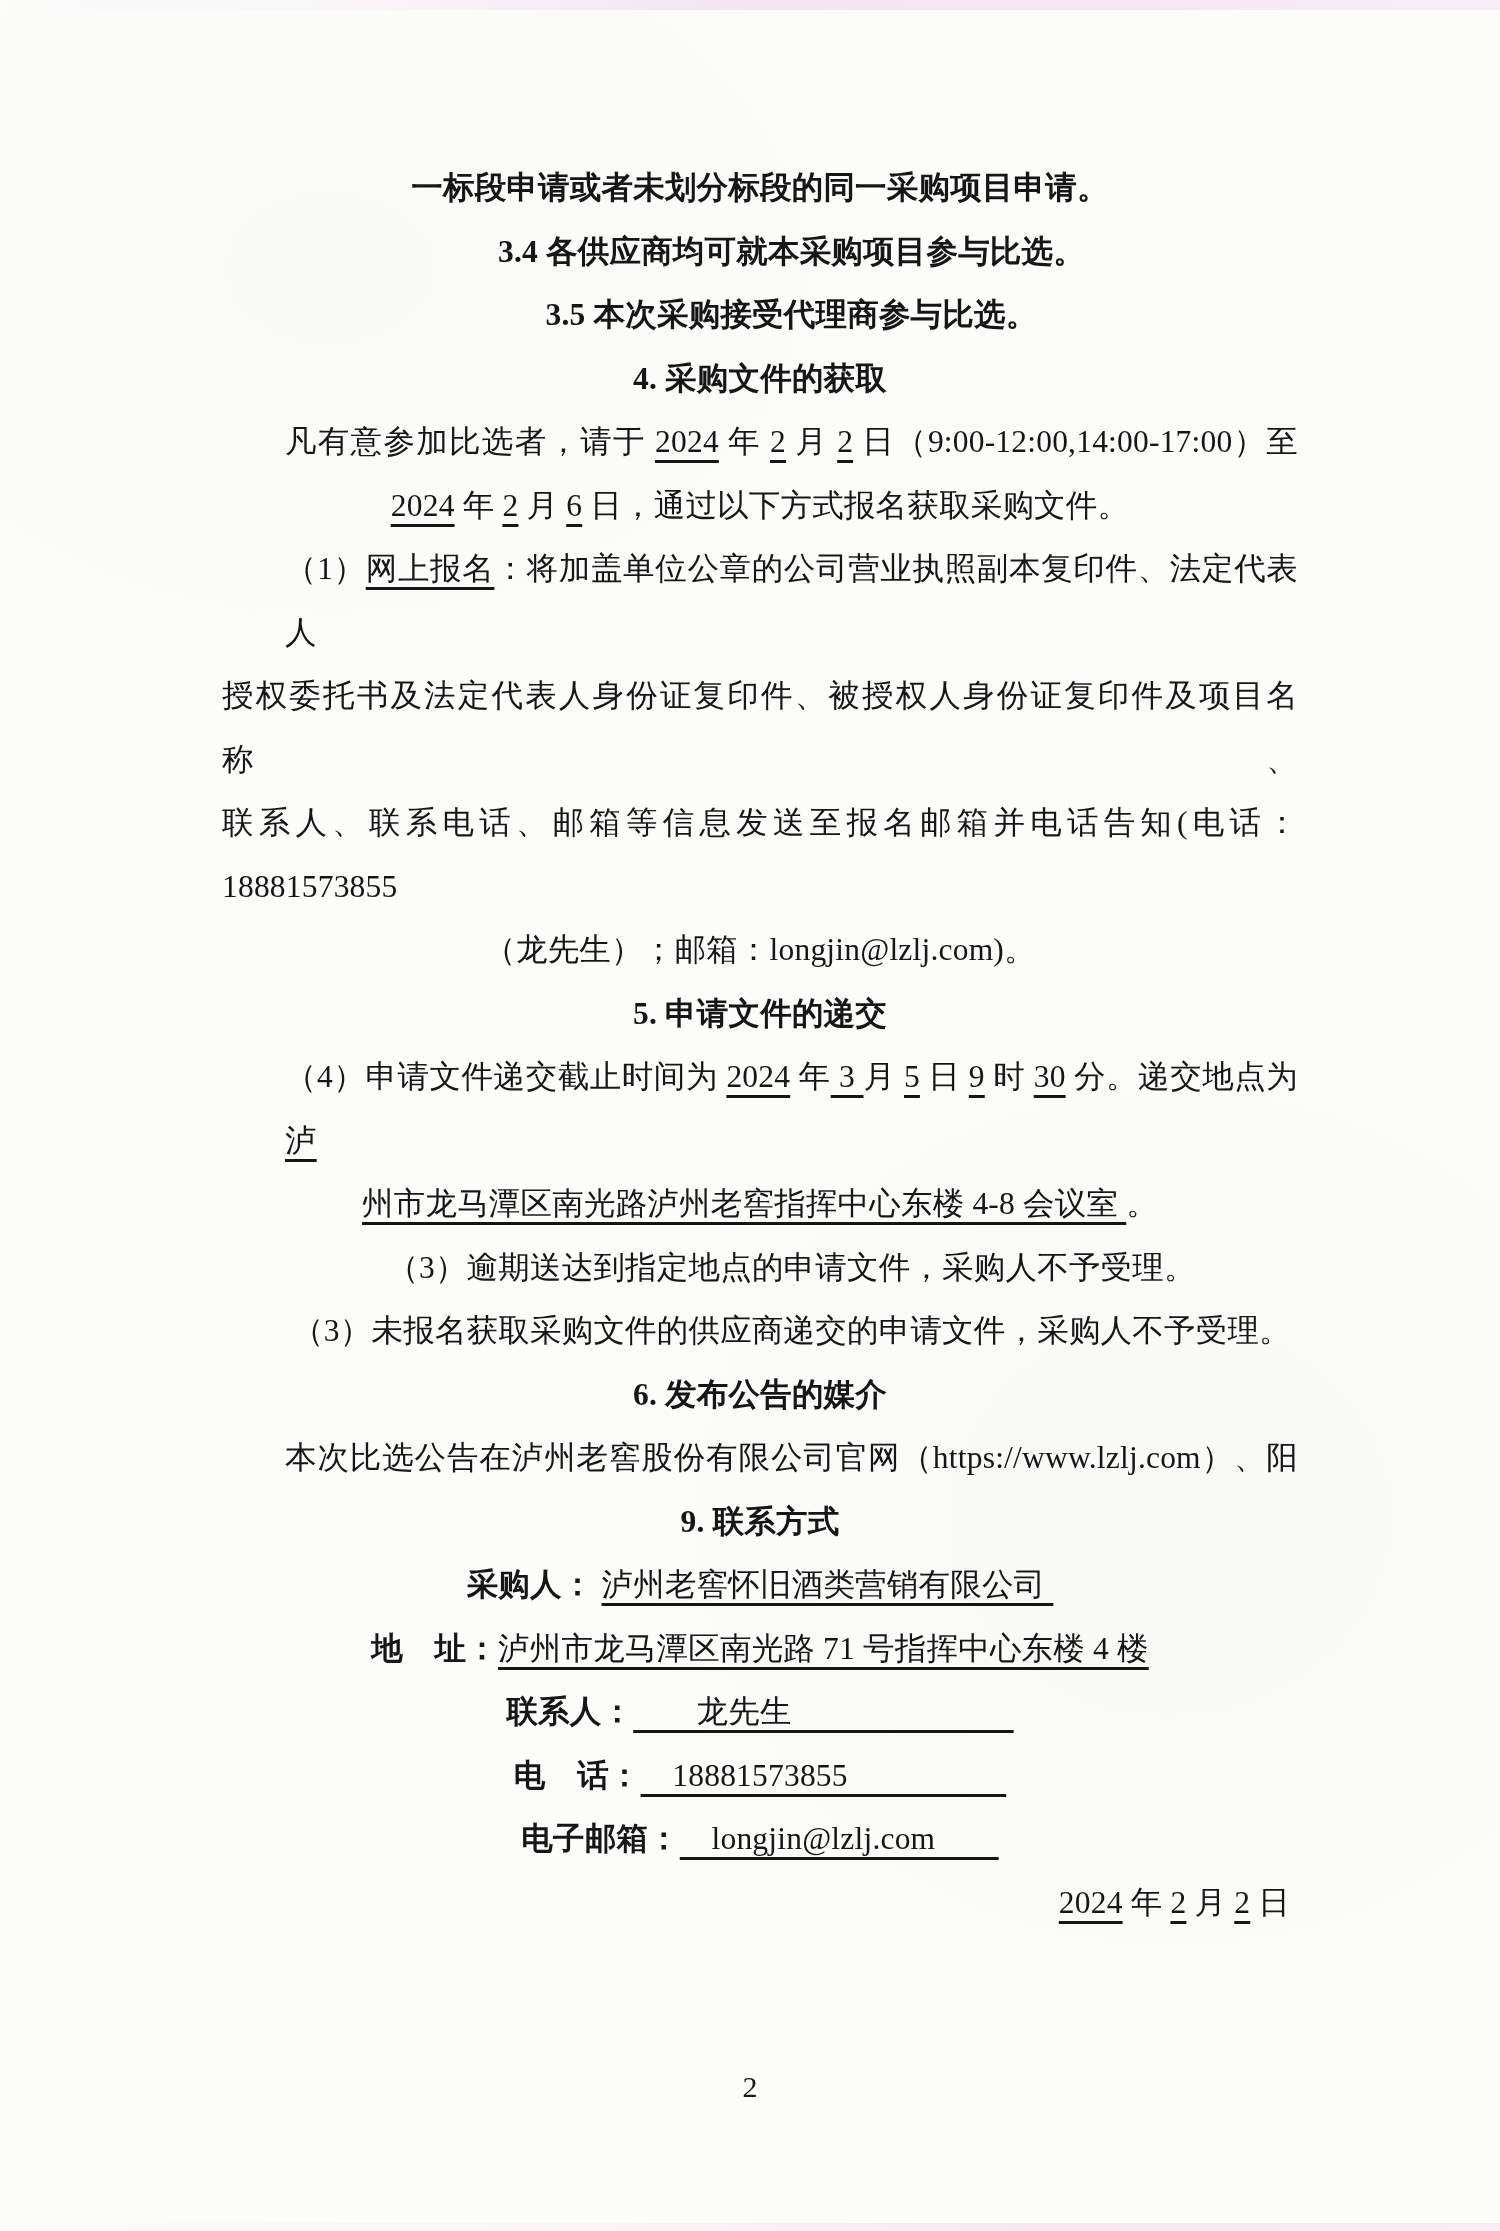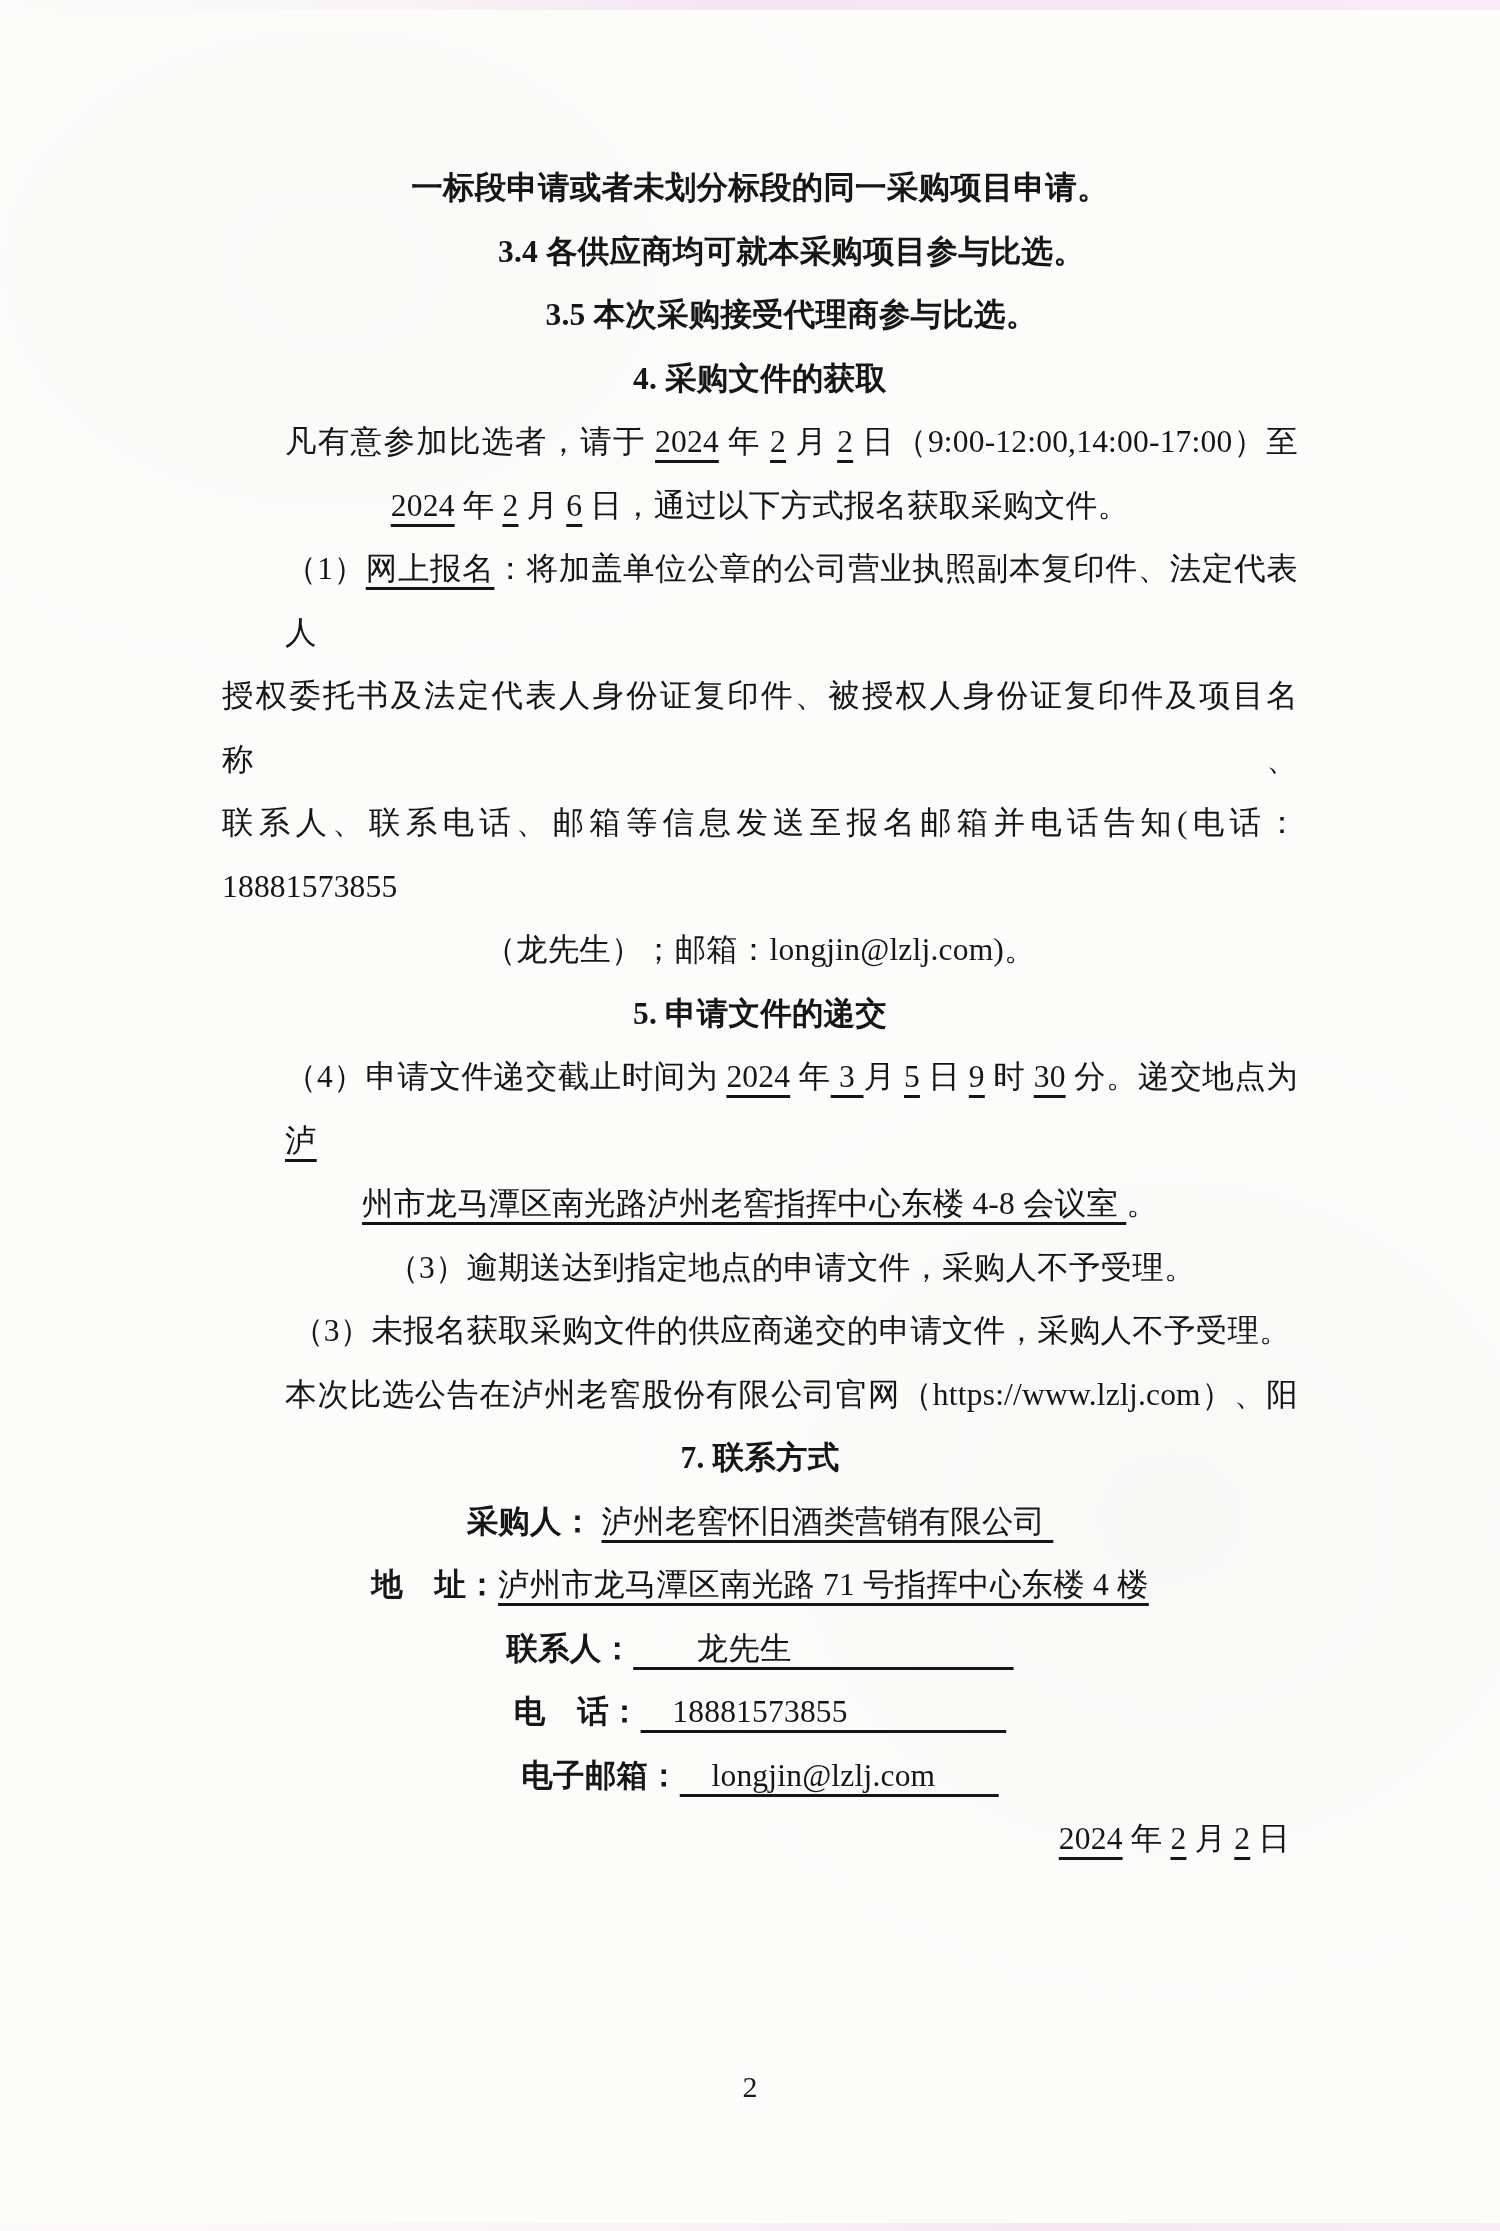--- a/index.html
+++ b/index.html
@@ -62,22 +62,23 @@
         <div class="line"><span class="u">2024</span><span> 年 </span><span class="u">2</span><span> 月 </span><span class="u">6</span><span> 日，通过以下方式报名获取采购文件。</span></div>
         <div class="line ind fill"><span>（1）</span><span class="u">网上报名</span><span>：将加盖单位公章的公司营业执照副本复印件、法定代表人</span></div>
         <div class="line fill"><span>授权委托书及法定代表人身份证复印件、被授权人身份证复印件及项目名称、</span></div>
         <div class="line fill"><span>联系人、联系电话、邮箱等信息发送至报名邮箱并电话告知(电话：18881573855</span></div>
         <div class="line"><span>（龙先生）；邮箱：longjin@lzlj.com)。</span></div>
         <div class="line bold"><span>5. 申请文件的递交</span></div>
         <div class="line ind fill"><span>（4）申请文件递交截止时间为 </span><span class="u">2024</span><span> 年</span><span class="u"> 3 </span><span>月 </span><span class="u">5</span><span> 日 </span><span class="u">9</span><span> 时 </span><span class="u">30</span><span> 分。递交地点为</span><span class="u">泸</span></div>
         <div class="line"><span class="u">州市龙马潭区南光路泸州老窖指挥中心东楼 4-8 会议室 </span><span>。</span></div>
         <div class="line ind"><span>（3）逾期送达到指定地点的申请文件，采购人不予受理。</span></div>
         <div class="line ind"><span>（3）未报名获取采购文件的供应商递交的申请文件，采购人不予受理。</span></div>
+        <div class="line bold"><span>6. 发布公告的媒介</span></div>
         <div class="line ind fill"><span>本次比选公告在泸州老窖股份有限公司官网（https://www.lzlj.com）、阳</span></div>
-        <div class="line bold"><span>7. 联系方式</span></div>
+        <div class="line bold"><span>9. 联系方式</span></div>
         <div class="line"><span class="b">采购人： </span><span class="u">泸州老窖怀旧酒类营销有限公司 </span></div>
         <div class="line"><span class="b">地　址：</span><span class="u">泸州市龙马潭区南光路 71 号指挥中心东楼 4 楼</span></div>
         <div class="line"><span class="b">联系人：</span><span class="u">　　龙先生　　　　　　　</span></div>
         <div class="line"><span class="b">电　话：</span><span class="u">　18881573855　　　　　</span></div>
         <div class="line"><span class="b">电子邮箱：</span><span class="u">　longjin@lzlj.com　　</span></div>
         <div class="line date-line"><span class="u">2024</span><span> 年 </span><span class="u">2</span><span> 月 </span><span class="u">2</span><span> 日</span></div>
       </div>
   </div>
   <div class="page-number">2</div>
   <div class="edge-strip bottom"></div>

